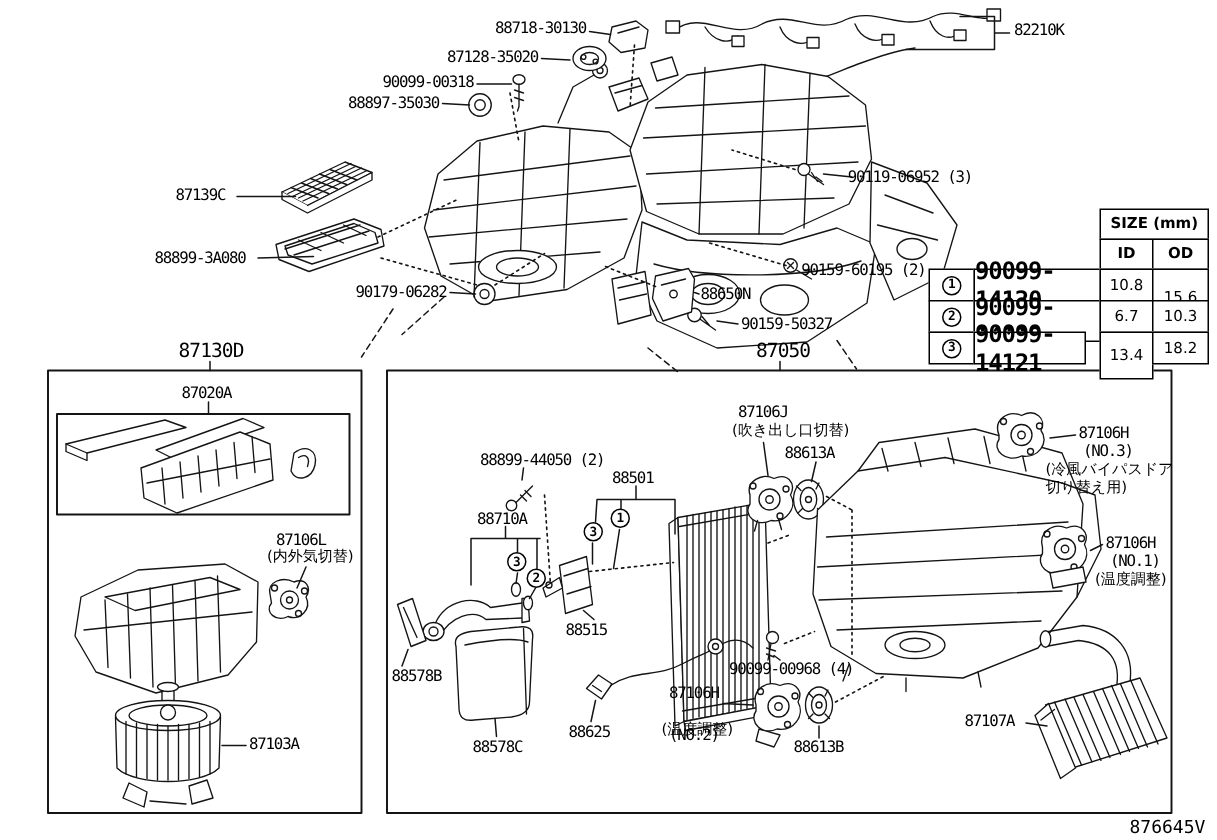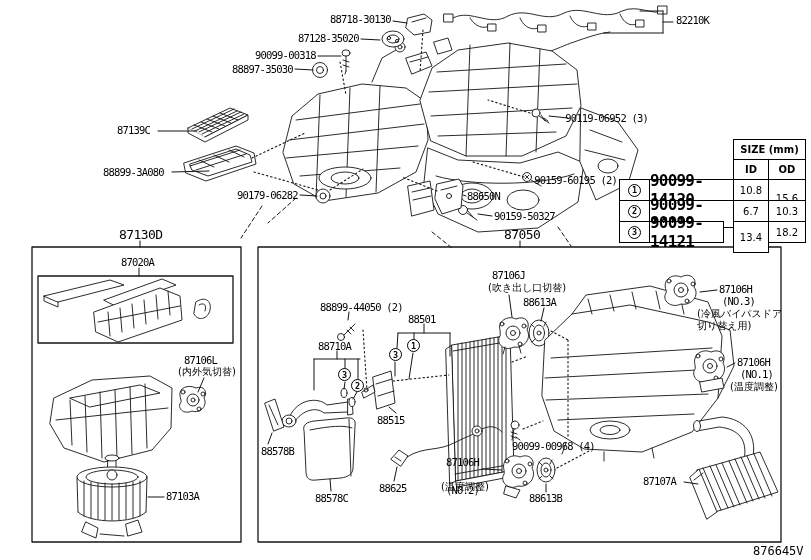--- a/index.html
+++ b/index.html
@@ -313,21 +313,21 @@
 <div class="lbl" style="left:719px;top:284px">87106H</div>
 <div class="lbl" style="left:722px;top:296px">(NO.3)</div>
 <div class="lbl jp" style="left:697px;top:308px">(冷風バイパスドア</div>
 <div class="lbl jp" style="left:697px;top:320px">切り替え用)</div>
 <div class="lbl" style="left:737px;top:357px">87106H</div>
 <div class="lbl" style="left:740px;top:369px">(NO.1)</div>
 <div class="lbl jp" style="left:730px;top:381px">(温度調整)</div>
 <div class="lbl" style="left:446px;top:457px">87106H</div>
 <div class="lbl" style="left:446px;top:485px">(NO.2)</div>
 <div class="lbl jp" style="left:441px;top:481px">(温度調整)</div>
-<div class="lbl" style="left:512px;top:441px">90099-00968 (4)</div>
+<div class="lbl" style="left:486px;top:441px">90099-00968 (4)</div>
 <div class="lbl" style="left:529px;top:493px">88613B</div>
 <div class="lbl" style="left:643px;top:476px">87107A</div>
 <div class="lbl code" style="left:753px;top:545px">876645V</div>
 
 <span class="circ" style="left:338px;top:368px">3</span>
 <span class="circ" style="left:351px;top:379px">2</span>
 <span class="circ" style="left:389px;top:348px">3</span>
 <span class="circ" style="left:407px;top:339px">1</span>
 
 <div class="sizetbl">

